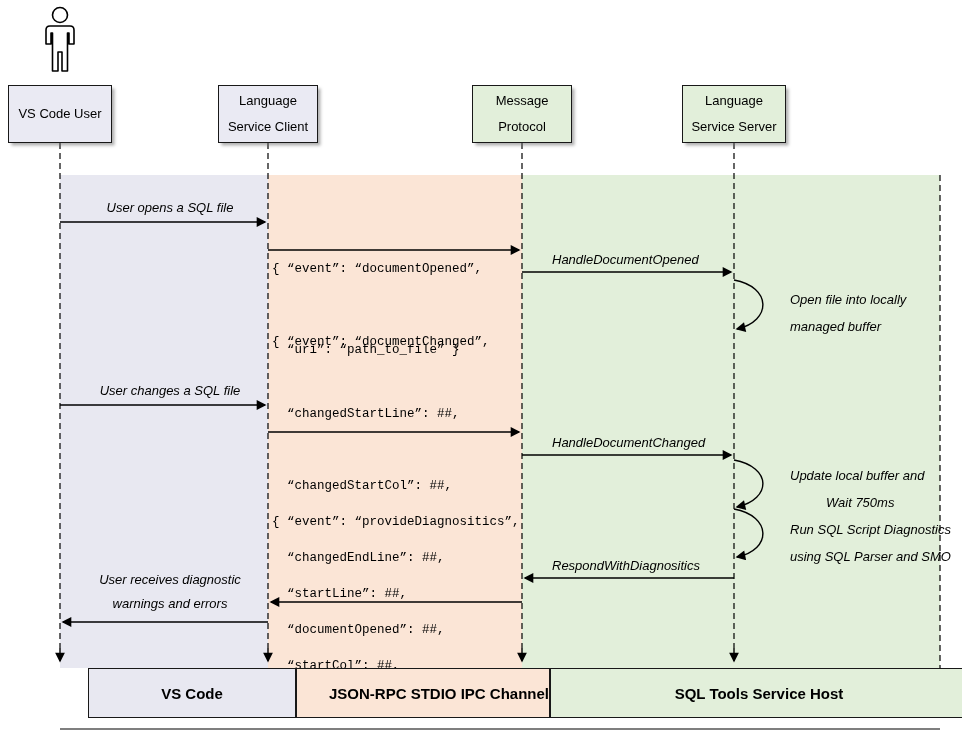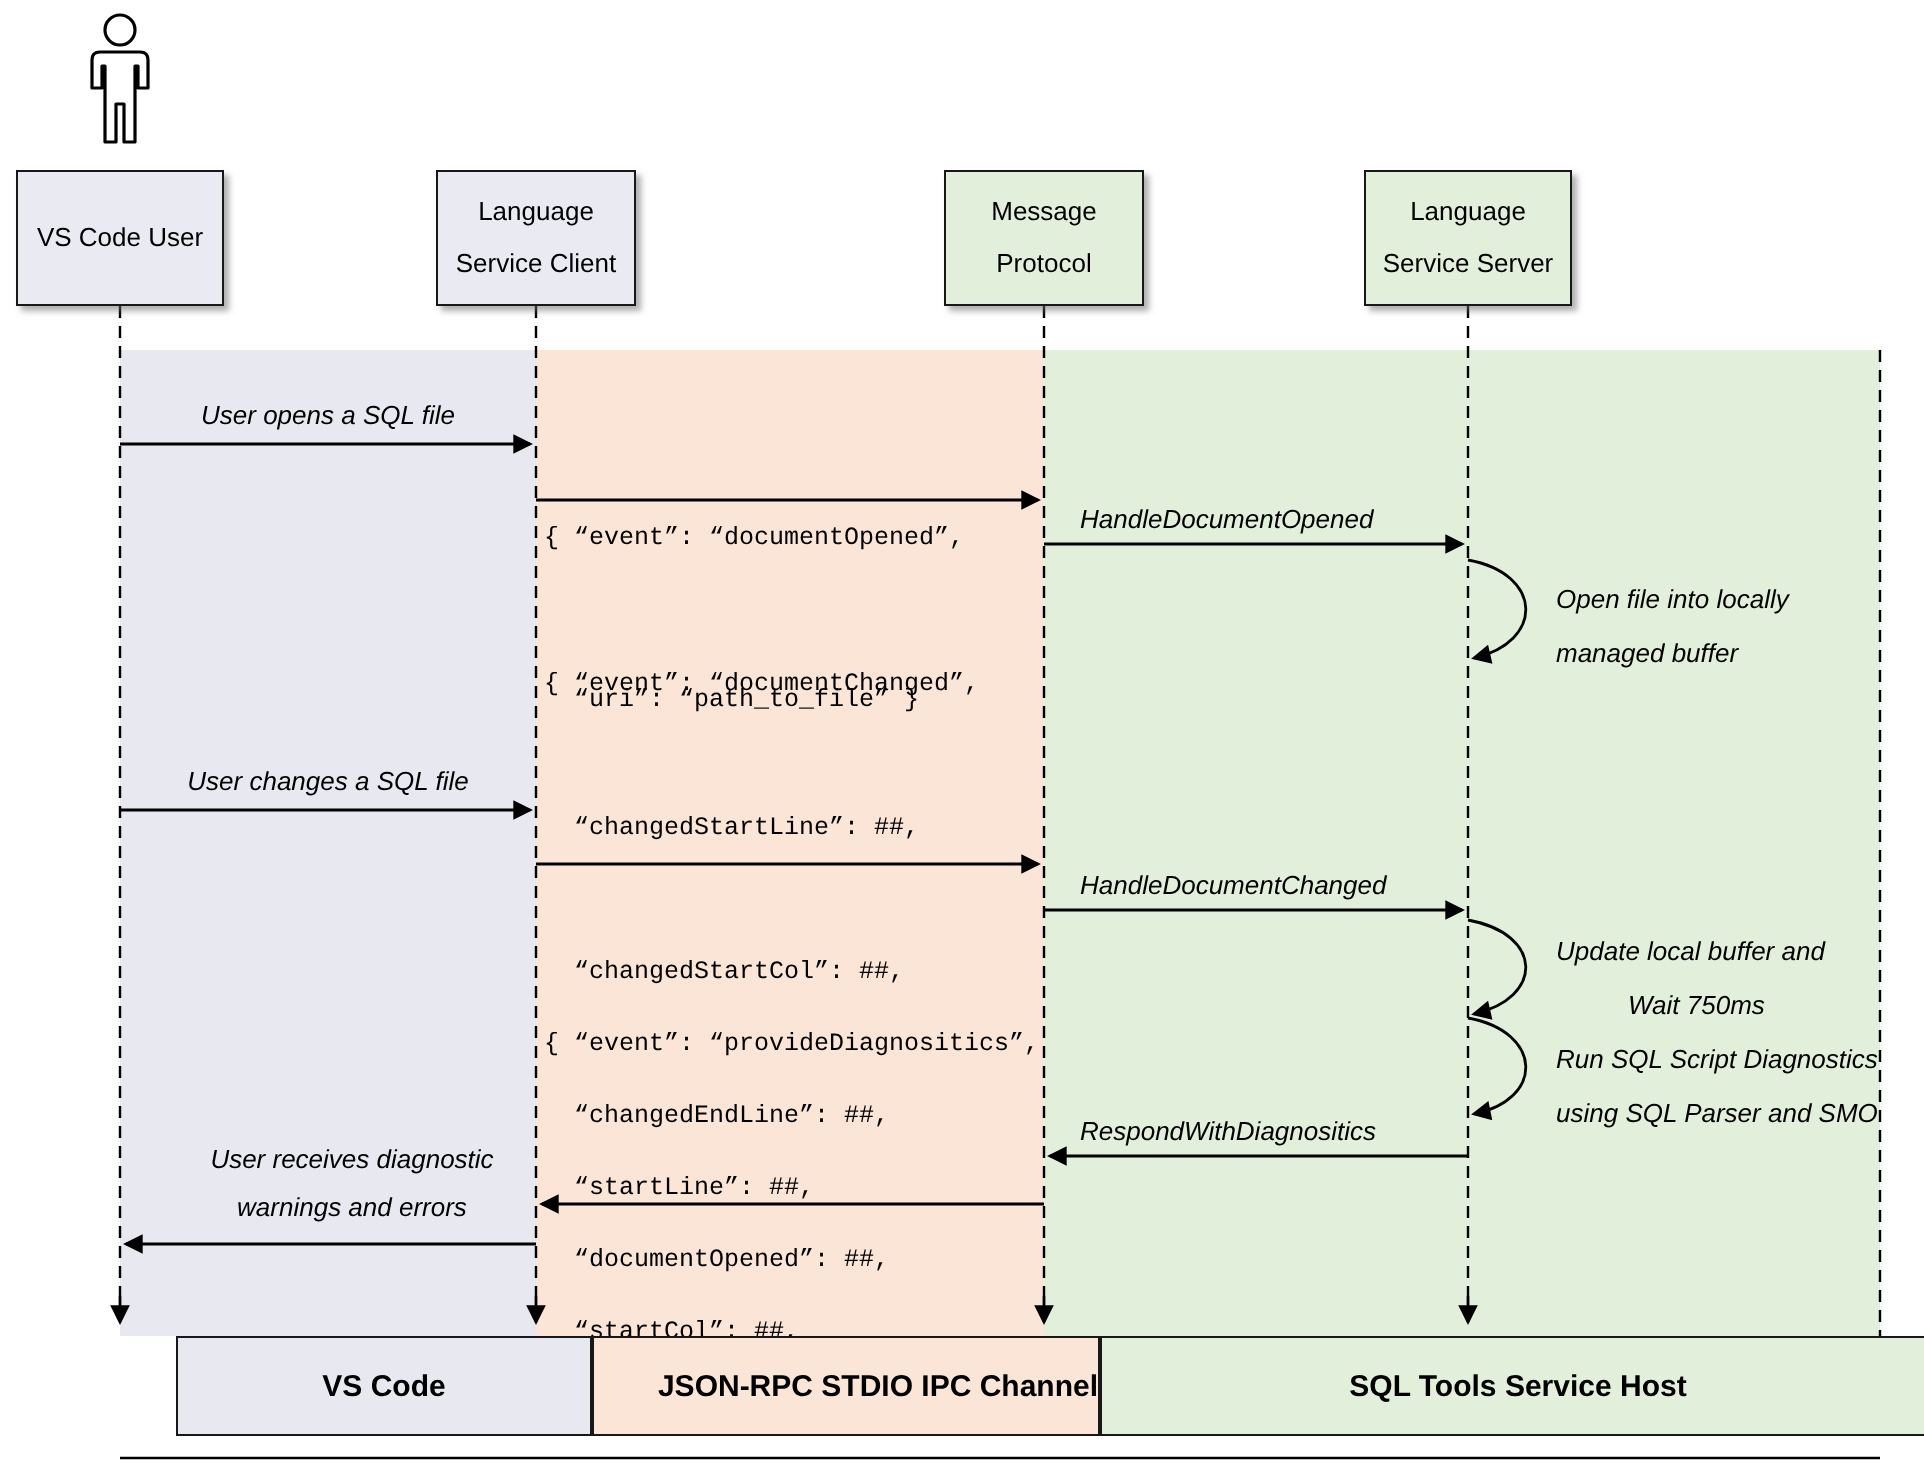--- a/index.html
+++ b/index.html
@@ -14,40 +14,40 @@
   .lane-host   { left:522px; width:418px; background:#e2efda; }
 
   .overlay { position:absolute; left:0; top:0; z-index:2; pointer-events:none; }
   .life  { stroke:#000; stroke-width:1.2; stroke-dasharray:6 4; fill:none; }
   .msg   { stroke:#000; stroke-width:1.4; fill:none; marker-end:url(#arr); }
   .solid { stroke:#000; stroke-width:1.2; }
 
   .actor-svg { position:absolute; left:36px; top:5px; z-index:4; }
 
   .hbox {
-    position:absolute; top:85px; height:68px; z-index:4;
+    position:absolute; top:85px; height:58px; z-index:4;
     border:1.5px solid #181818; box-shadow:2.5px 2.5px 3px rgba(110,110,110,.55);
     display:flex; flex-direction:column; align-items:center; justify-content:center;
     text-align:center; font-size:13px; line-height:26px;
   }
   .hb-user   { left:8px;   width:104px; background:#eaeaf3; }
   .hb-client { left:218px; width:100px; background:#eaeaf3; }
   .hb-proto  { left:472px; width:100px; background:#e2efda; }
   .hb-server { left:682px; width:104px; background:#e2efda; }
 
   .bbox {
     position:absolute; top:668px; height:50px; z-index:4;
     border:1.6px solid #181818; display:flex; align-items:center; justify-content:center;
     font-size:15px; font-weight:700;margin-left:28px;
   }
   .bb-vscode { left:60px;  width:208px; background:#e8e8f1; }
   .bb-ipc    { left:268px; width:254px; background:#fbe5d6;justify-content:flex-end; }
   .bb-host   { left:522px; width:418px; background:#e2efda; }
 
-  .ilabel { position:absolute; z-index:3; font-size:13px; font-style:italic; line-height:24px; white-space:nowrap; }
+  .ilabel { position:absolute; z-index:3; font-size:13px; font-style:italic; line-height:24px; white-space:nowrap;padding-left:12px; }
   .lane1-center { left:60px; width:208px; text-align:center; }
 
   .jsonb {
     position:absolute; z-index:3; left:272px;
     font-family:"Liberation Mono","DejaVu Sans Mono",monospace;
     font-size:12.5px; line-height:24px; white-space:pre;
   }
 </style>
 </head>
 <body>
@@ -109,21 +109,21 @@
     <div>Message</div>
     <div>Protocol</div>
   </div>
   <div class="hbox hb-server">
     <div>Language</div>
     <div>Service Server</div>
   </div>
 
   <div class="ilabel lane1-center" style="top:196px;">User opens a SQL file</div>
   <div class="ilabel lane1-center" style="top:379px;">User changes a SQL file</div>
-  <div class="ilabel lane1-center" style="top:568px;margin-left:12px;">
+  <div class="ilabel lane1-center" style="top:568px;">
     <div>User receives diagnostic</div>
     <div>warnings and errors</div>
   </div>
 
   <div class="ilabel" style="left:540px;top:248px;">HandleDocumentOpened</div>
   <div class="ilabel" style="left:540px;top:431px;">HandleDocumentChanged</div>
   <div class="ilabel" style="left:540px;top:554px;">RespondWithDiagnositics</div>
 
   <div class="ilabel" style="left:778px;top:288px;">Open file into locally</div>
   <div class="ilabel" style="left:778px;top:315px;">managed buffer</div>

